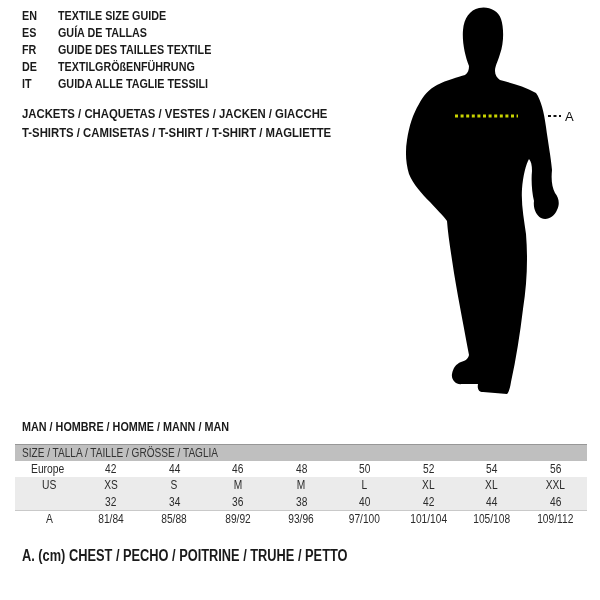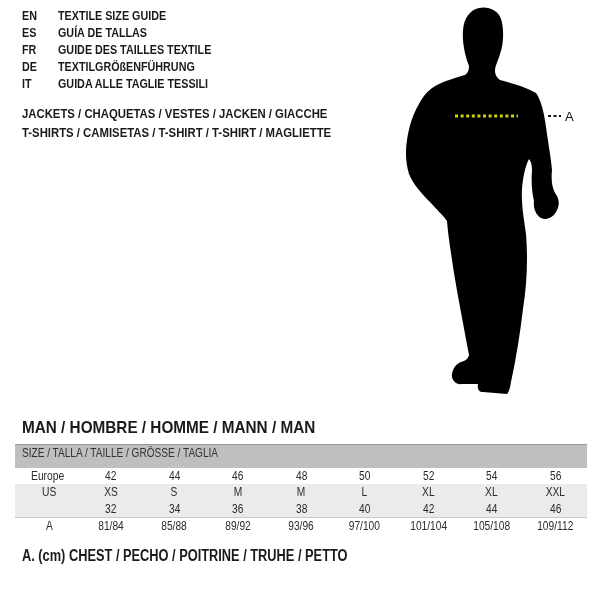--- a/index.html
+++ b/index.html
@@ -19,27 +19,27 @@
 
   
   .cats{position:absolute;top:104px;left:22px;}
   .cat-line{height:19px;font-size:13.5px;font-weight:bold;line-height:19px;}
   .cat-line .cond{transform:scaleX(0.84);}
 
   
   .figure{position:absolute;left:405px;top:5px;width:185px;height:390px;}
 
   
-  .man-title{position:absolute;top:420px;left:22px;font-size:17px;font-weight:bold;line-height:15px;}
+  .man-title{position:absolute;top:420px;left:22px;font-size:12px;font-weight:bold;line-height:15px;}
   .man-title .cond{transform:scaleX(0.9);}
 
   
   .size-table{position:absolute;top:444px;left:15px;width:572px;font-size:12px;}
   .t-header{
-    height:24px;line-height:17px;background:#bfbfbf;border-top:1px solid #979797;
+    height:17px;line-height:17px;background:#bfbfbf;border-top:1px solid #979797;
     color:#333;padding-left:7px;box-sizing:border-box;
   }
   .t-header .cond{transform:scaleX(0.84);}
   .t-row{display:grid;grid-template-columns:64px repeat(8,1fr);align-items:center;}
   .t-row.h16{height:16px;line-height:16px;}
   .t-row.h17{height:17px;line-height:17px;}
   .t-row.stripe{background:#ebebeb;}
   .t-row.lastline{border-top:1px solid #c9c9c9;}
   .t-label{padding-left:7px;text-align:left;color:#2b2b2b;}
   .t-cell{text-align:center;color:#2b2b2b;text-decoration:underline;}

